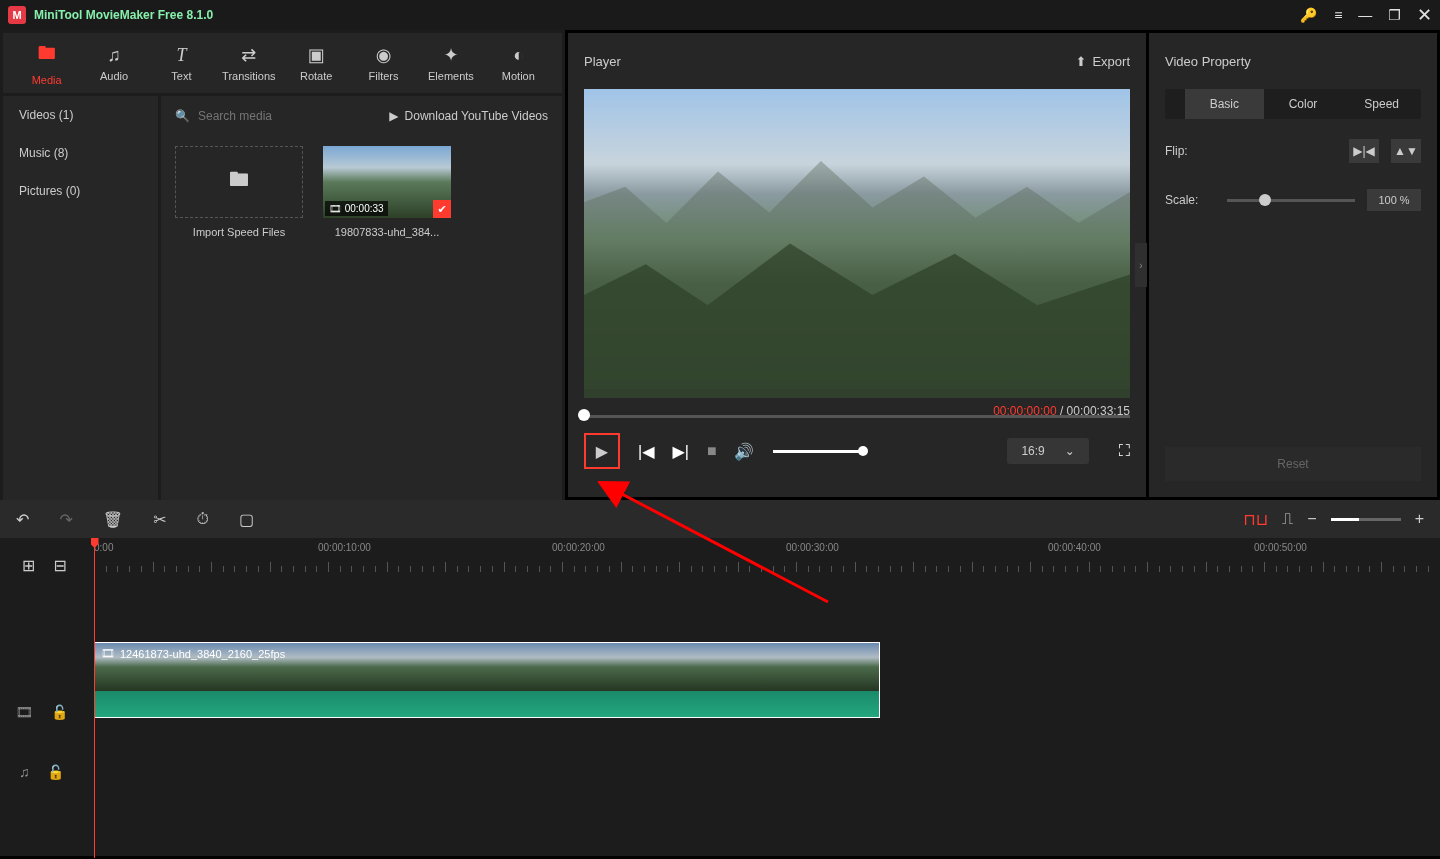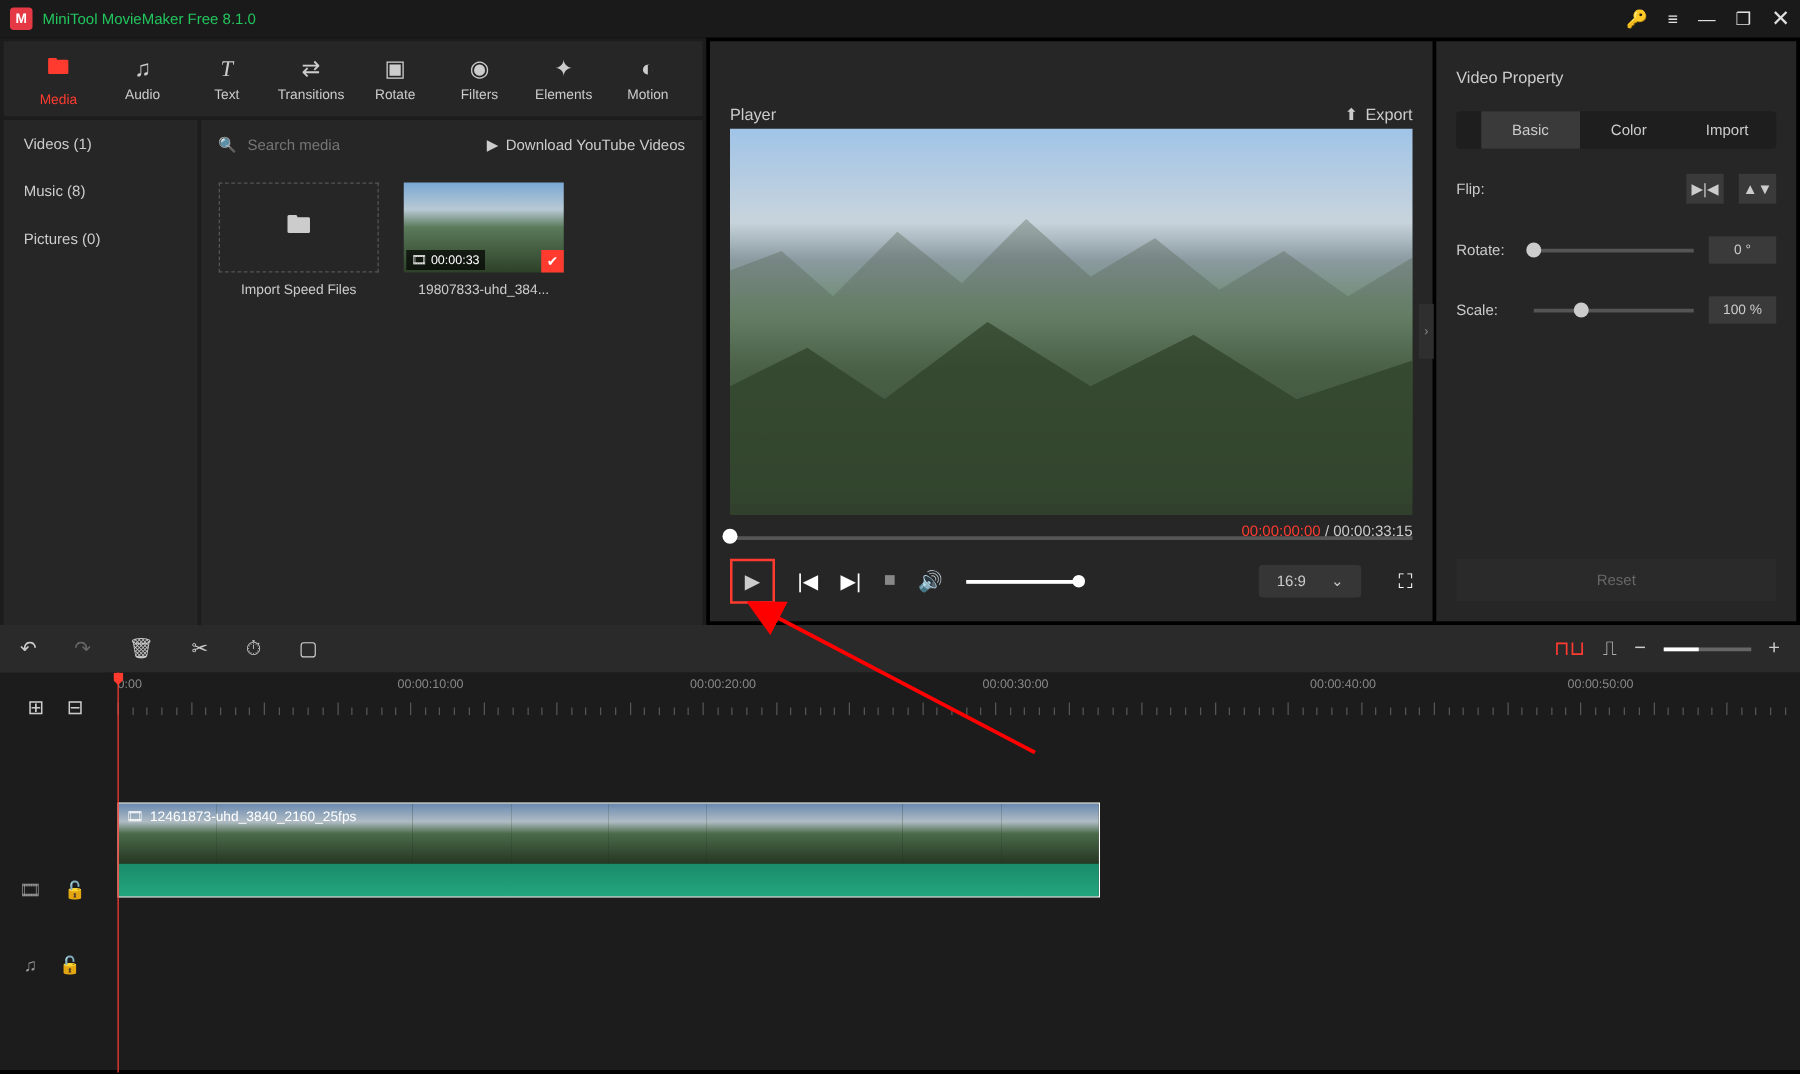--- a/index.html
+++ b/index.html
@@ -2,21 +2,21 @@
 <html><head>
 <meta charset="utf-8">
 <style>
 * { margin: 0; padding: 0; box-sizing: border-box; font-family: Arial, sans-serif; }
 body { background: #000; color: #ccc; width: 1440px; height: 859px; overflow: hidden; position: relative; }
 
 
 .titlebar { height: 30px; background: #1a1a1a; display: flex; align-items: center; padding: 0 8px; justify-content: space-between; }
 .titlebar-left { display: flex; align-items: center; gap: 8px; }
 .app-icon { width: 18px; height: 18px; background: #e63946; border-radius: 3px; display: flex; align-items: center; justify-content: center; color: #fff; font-size: 11px; font-weight: bold; }
-.app-title { font-size: 12px; color: #22c55e; font-weight: normal; }
+.app-title { font-size: 12px; color: #86efac; font-weight: bold; }
 .titlebar-right { display: flex; align-items: center; gap: 16px; }
 .titlebar-btn { color: #e0e0e0; cursor: pointer; font-size: 14px; }
 .key-icon { color: #f0c420; }
 
 
 .main-area { display: flex; height: 470px; }
 
 
 .left-panel { width: 565px; display: flex; flex-direction: column; background: #1c1c1c; }
 .toolbar-tabs { height: 60px; background: #262626; display: flex; align-items: center; padding: 0 10px; gap: 0; border-radius: 0 0 0 0; margin: 3px; }
@@ -36,21 +36,21 @@
 .media-grid { display: flex; gap: 20px; padding: 10px 14px; }
 .media-tile { width: 128px; display: flex; flex-direction: column; align-items: center; gap: 8px; }
 .import-box { width: 128px; height: 72px; border: 1px dashed #555; display: flex; align-items: center; justify-content: center; color: #ccc; font-size: 20px; }
 .media-thumb { width: 128px; height: 72px; background: linear-gradient(180deg,#7aa8d4 0%, #b8c9d4 30%, #5a7a5a 50%, #2d4028 100%); position: relative; }
 .media-thumb .dur-badge { position: absolute; bottom: 2px; left: 2px; background: rgba(0,0,0,0.7); color: #fff; font-size: 10px; padding: 2px 4px; display: flex; align-items: center; gap: 3px; }
 .media-thumb .check-badge { position: absolute; bottom: 0; right: 0; width: 18px; height: 18px; background: #ff3b30; display: flex; align-items: center; justify-content: center; color: #fff; font-size: 11px; }
 .tile-label { font-size: 11px; color: #ccc; text-align: center; width: 128px; white-space: nowrap; overflow: hidden; text-overflow: ellipsis; }
 
 
 .player-panel { flex: 1; background: #262626; margin: 3px; display: flex; flex-direction: column; position: relative; }
-.player-header { height: 70px; display: flex; align-items: flex-end; justify-content: space-between; padding: 4px 16px; font-size: 13px; }
+.player-header { height: 56px; display: flex; align-items: center; justify-content: space-between; padding: 4px 16px; font-size: 13px; }
 .export-btn { display: flex; align-items: center; gap: 6px; cursor: pointer; }
 .player-video { margin: 0 16px; height: 300px; background: linear-gradient(180deg, #a0c4e8 0%, #c8d4dc 25%, #8a9aa0 35%, #6a8a6a 50%, #3d5838 65%, #2a3d24 100%); position: relative; }
 .player-progress { margin: 18px 16px 0; position: relative; height: 16px; }
 .progress-track { position: absolute; top: 50%; left: 0; right: 0; height: 3px; background: #555; }
 .progress-thumb { position: absolute; top: 50%; left: 0; width: 12px; height: 12px; background: #fff; border-radius: 50%; transform: translate(-50%,-50%); }
 .time-readout { position: absolute; right: 0; top: -3px; font-size: 12px; }
 .time-cur { color: #ff3b30; }
 .time-total { color: #ccc; }
 .player-controls { display: flex; align-items: center; padding: 10px 16px; gap: 18px; }
 .pc-btn { color: #fff; cursor: pointer; font-size: 16px; display: flex; align-items: center; justify-content: center; }
@@ -245,35 +245,28 @@
       <span class="pc-btn fullscreen-btn">⛶</span>
     </div>
     <div class="collapse-handle">›</div>
   </div>
 
   <div class="right-panel">
     <div class="right-header">Video Property</div>
     <div class="prop-tabs">
       <div class="prop-tab active">Basic</div>
       <div class="prop-tab">Color</div>
-      <div class="prop-tab">Import</div>
+      <div class="prop-tab">Speed</div>
     </div>
     <div class="prop-rows">
       <div class="prop-row">
         <span class="prop-label">Flip:</span>
         <span style="flex:1"></span>
         <div class="flip-btn">▶|◀</div>
         <div class="flip-btn">▲▼</div>
-      </div>
-      <div class="prop-row">
-        <span class="prop-label">Rotate:</span>
-        <div class="slider">
-            <div class="slider-thumb" style="left:0%;"></div>
-          </div>
-        <div class="value-box">0 °</div>
       </div>
       <div class="prop-row">
         <span class="prop-label">Scale:</span>
         <div class="slider">
             <div class="slider-thumb" style="left:30%;"></div>
           </div>
         <div class="value-box">100 %</div>
       </div>
     </div>
     <div class="reset-btn">Reset</div>

